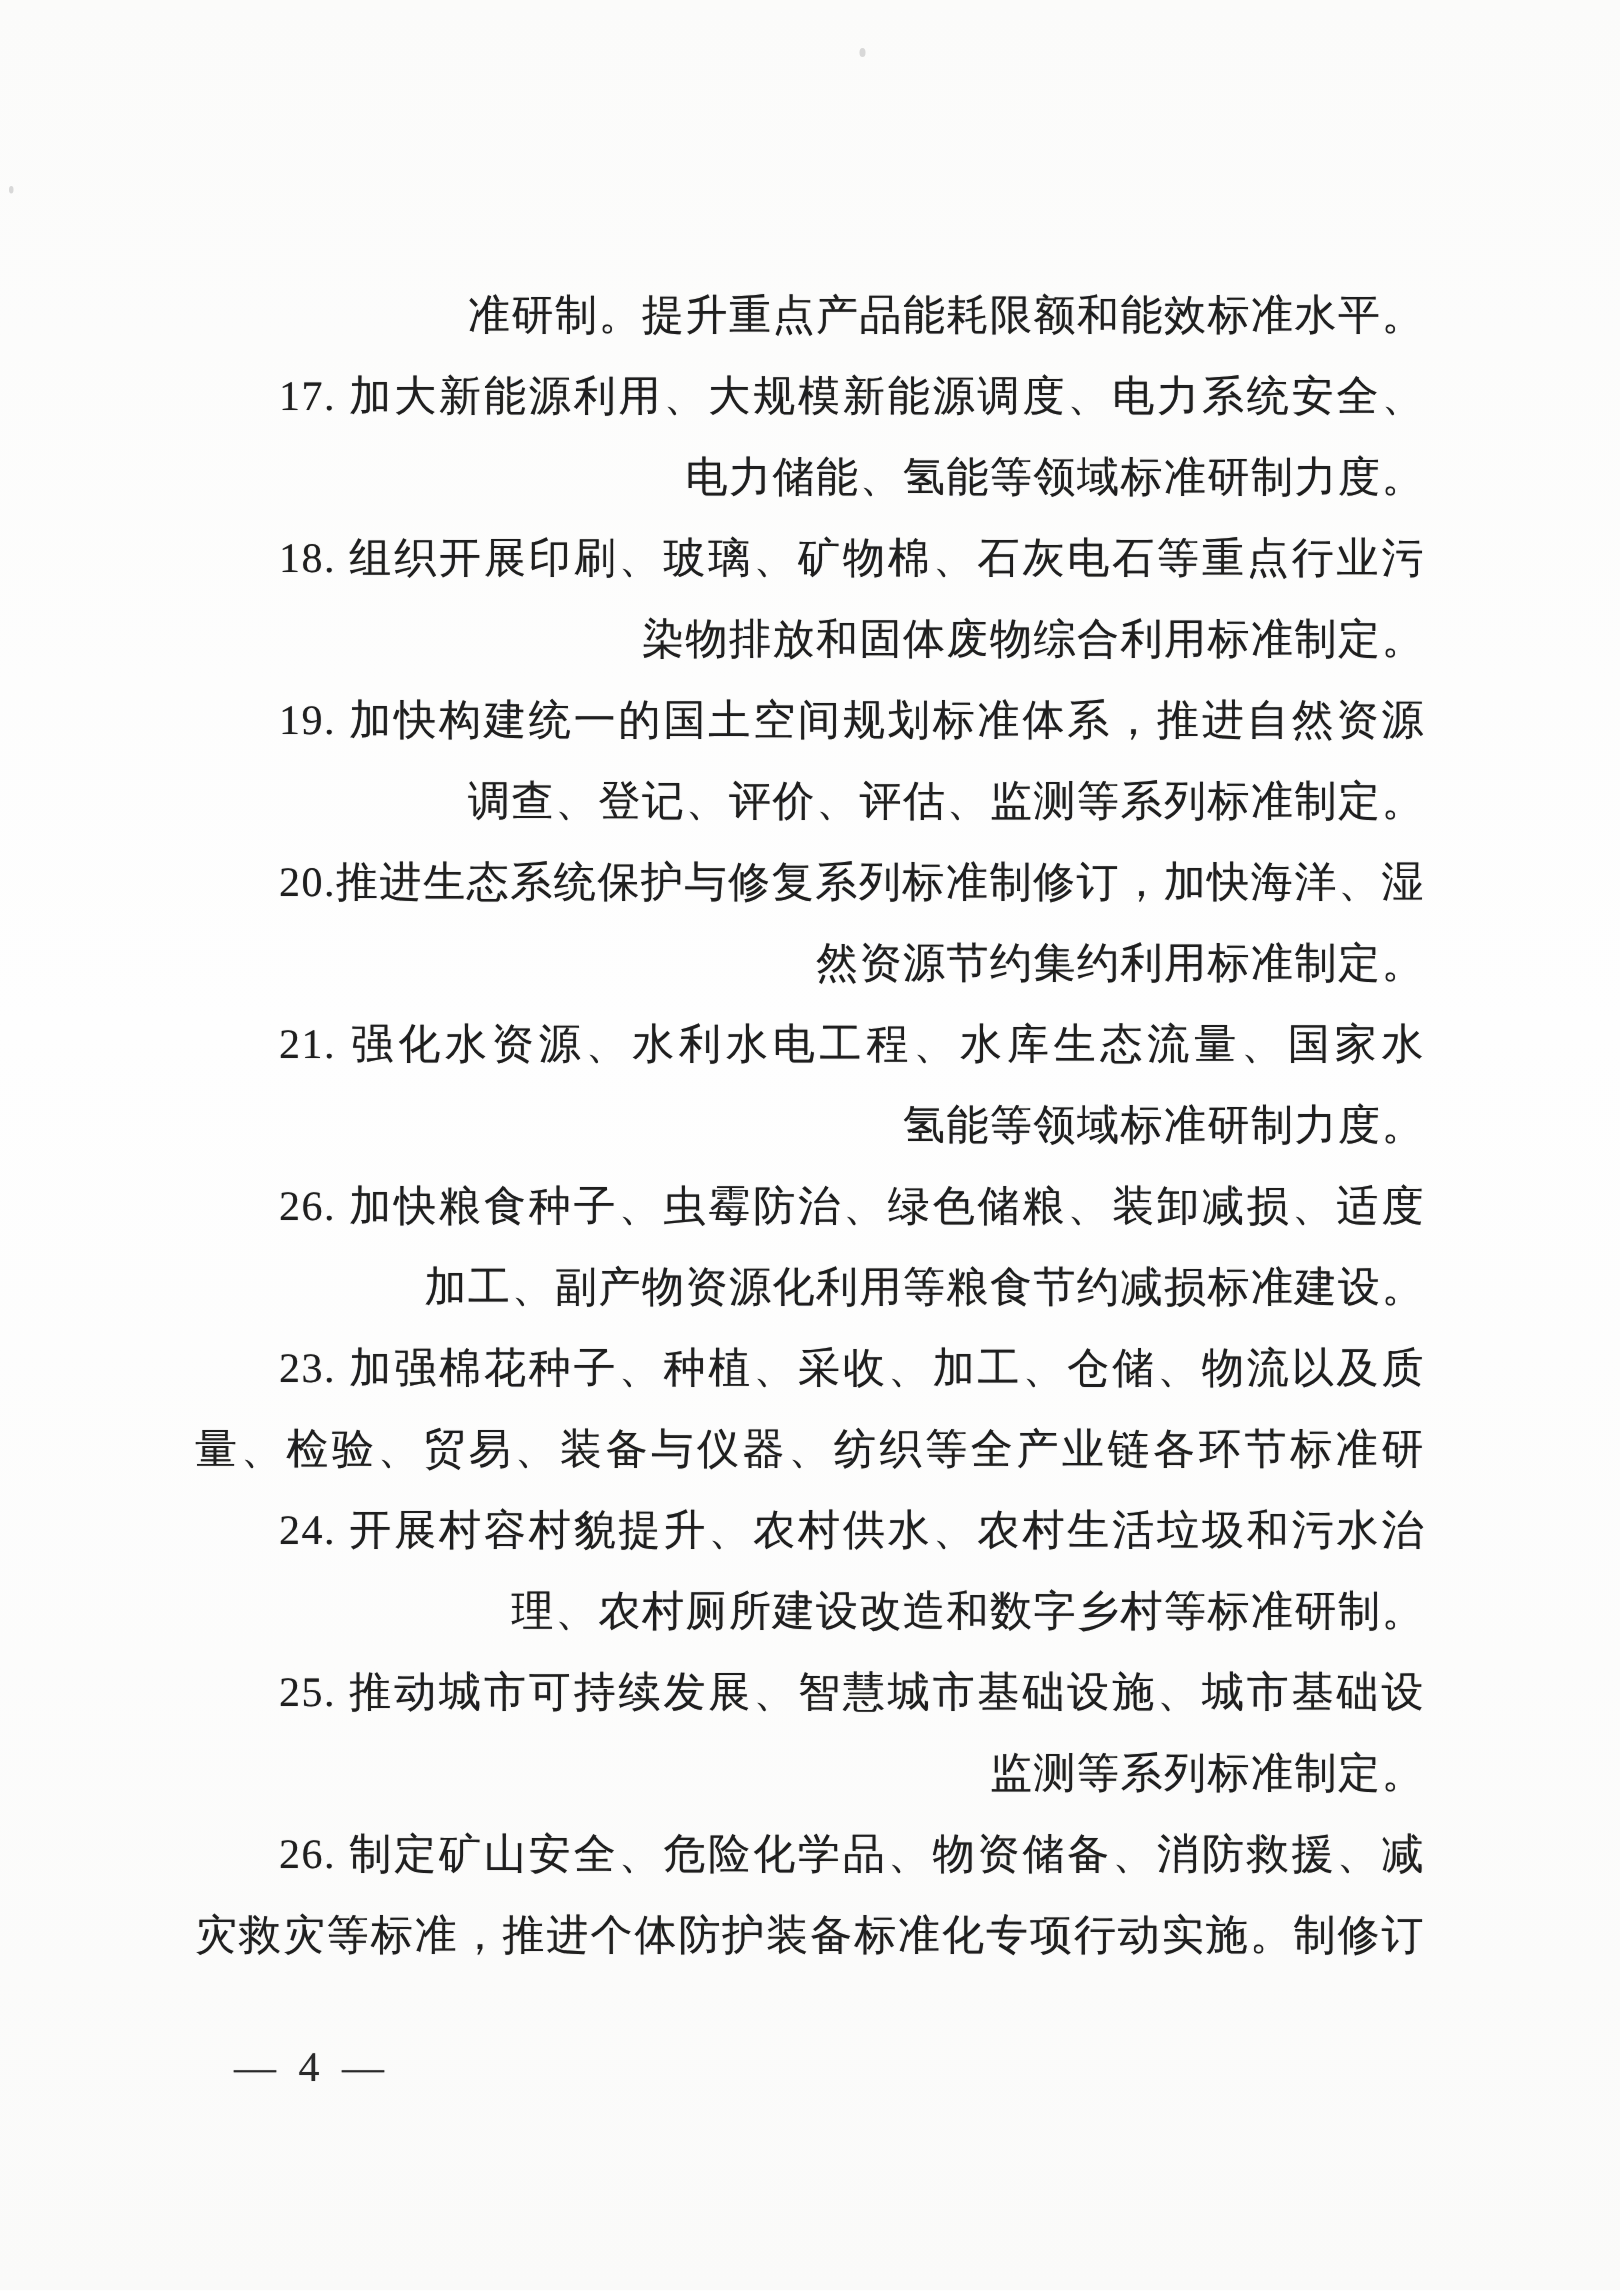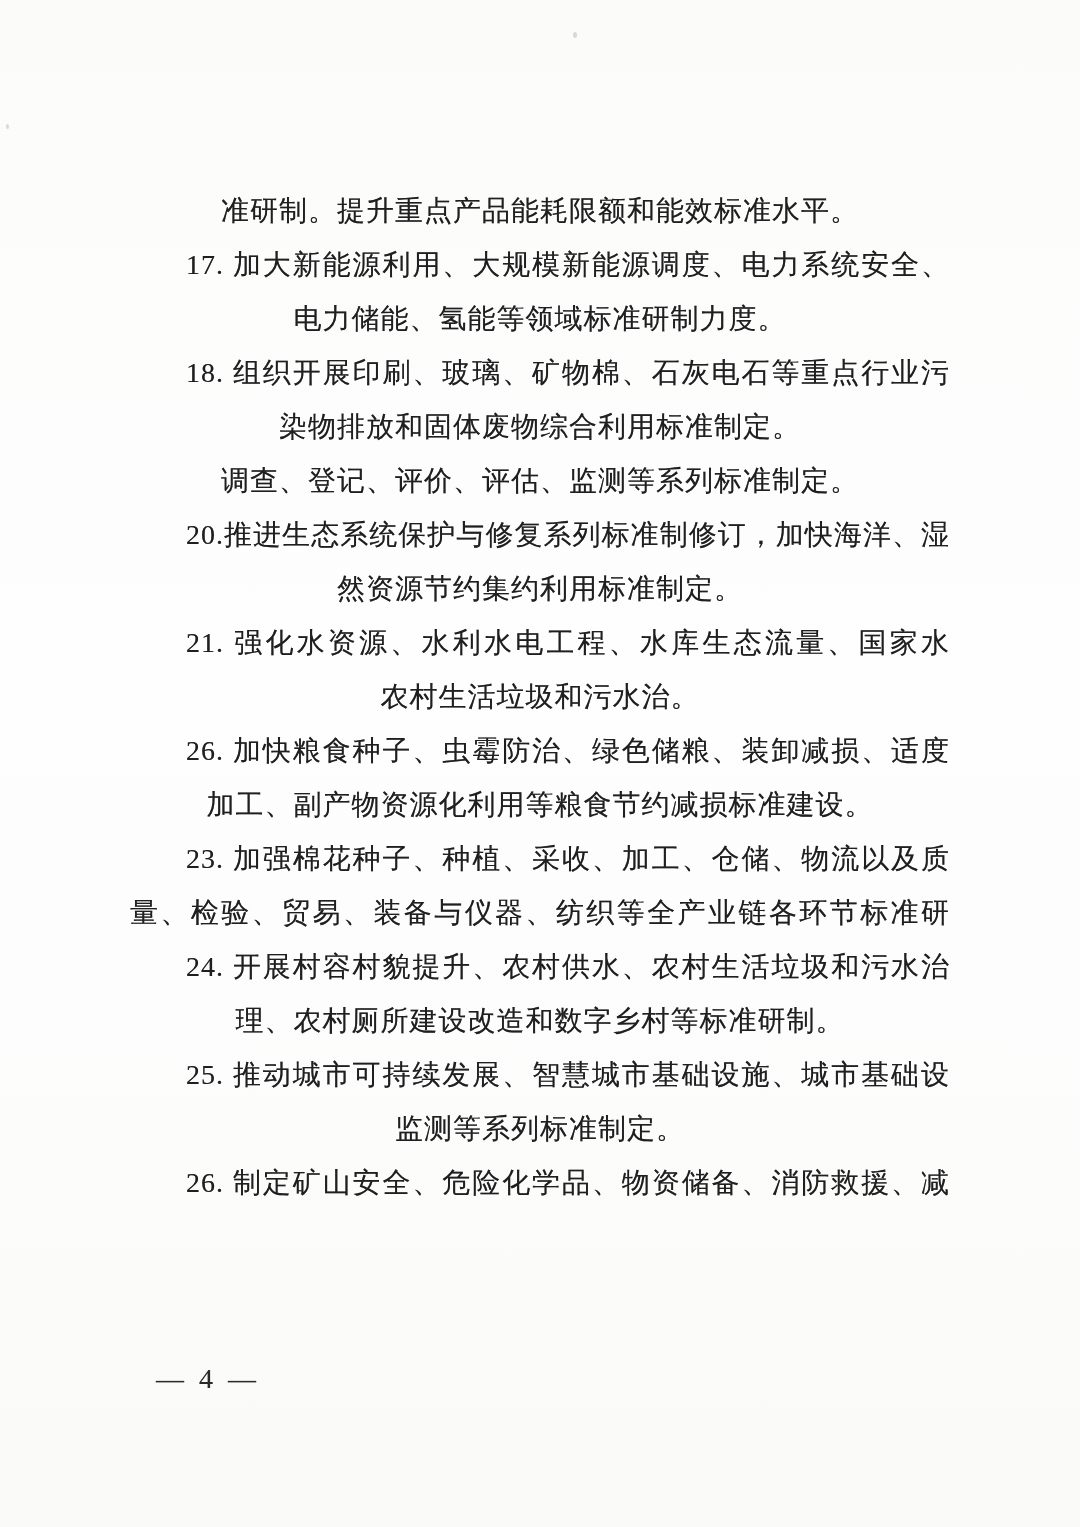--- a/index.html
+++ b/index.html
@@ -25,21 +25,21 @@
     top: 184px;
     width: 820px;
   }
   .line {
     font-size: 28px;
     line-height: 54px;
     height: 54px;
     overflow: hidden;
     color: #1f1f1f;
     letter-spacing: 1px;
-    text-align: center;
+    text-align: right;
     white-space: normal;
     
     text-shadow: 0 0 0.6px rgba(30,30,30,0.55);
   }
   .line.indent {
     text-indent: 56px;
   }
   .line.fill {
     text-align: justify;
     text-align-last: justify;
@@ -71,31 +71,33 @@
 
   <div class="speck speck-1"></div>
   <div class="speck speck-2"></div>
 
   <div class="text-block">
     <div class="line">准研制。提升重点产品能耗限额和能效标准水平。</div>
     <div class="line indent fill">17. 加大新能源利用、大规模新能源调度、电力系统安全、</div>
     <div class="line">电力储能、氢能等领域标准研制力度。</div>
     <div class="line indent fill">18. 组织开展印刷、玻璃、矿物棉、石灰电石等重点行业污</div>
     <div class="line">染物排放和固体废物综合利用标准制定。</div>
+    <div class="line indent fill">19. 加快构建统一的国土空间规划标准体系，推进自然资源</div>
     <div class="line">调查、登记、评价、评估、监测等系列标准制定。</div>
     <div class="line indent fill">20.推进生态系统保护与修复系列标准制修订，加快海洋、湿</div>
     <div class="line">然资源节约集约利用标准制定。</div>
     <div class="line indent fill">21. 强化水资源、水利水电工程、水库生态流量、国家水网、</div>
-    <div class="line">农村生活垃圾和污水治。</div>
+    <div class="line">氢能等领域标准研制力度。</div>
     <div class="line indent fill">26. 加快粮食种子、虫霉防治、绿色储粮、装卸减损、适度</div>
     <div class="line">加工、副产物资源化利用等粮食节约减损标准建设。</div>
     <div class="line indent fill">23. 加强棉花种子、种植、采收、加工、仓储、物流以及质</div>
     <div class="line fill">量、检验、贸易、装备与仪器、纺织等全产业链各环节标准研制。</div>
     <div class="line indent fill">24. 开展村容村貌提升、农村供水、农村生活垃圾和污水治</div>
     <div class="line">理、农村厕所建设改造和数字乡村等标准研制。</div>
     <div class="line indent fill">25. 推动城市可持续发展、智慧城市基础设施、城市基础设</div>
     <div class="line">监测等系列标准制定。</div>
     <div class="line indent fill">26. 制定矿山安全、危险化学品、物资储备、消防救援、减</div>
+    <div class="line fill">灾救灾等标准，推进个体防护装备标准化专项行动实施。制修订</div>
   </div>
 
   <div class="page-number">— 4 —</div>
 
 </div>
 
 </body></html>

